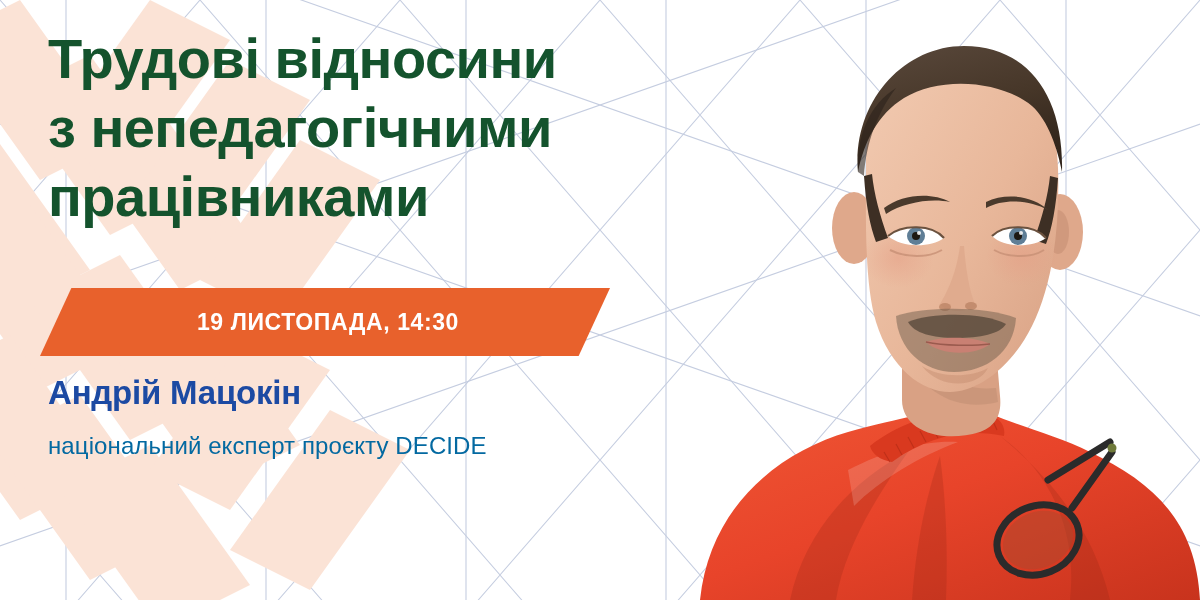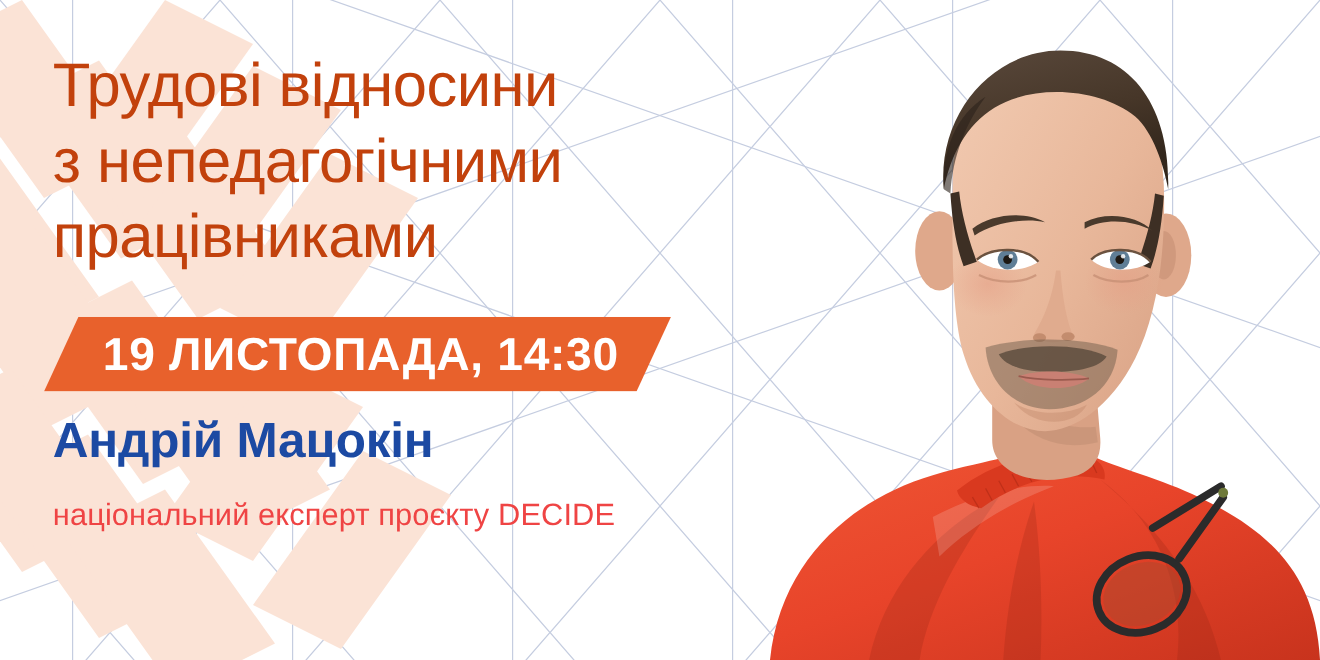--- a/index.html
+++ b/index.html
@@ -28,26 +28,26 @@
     position: absolute;
     left: 0; top: 0;
     width: 760px;
     height: 600px;
     z-index: 5;
   }
 
   .title {
     position: absolute;
     left: 48px;
-    top: 42px;
+    top: 24px;
     width: 700px;
-    color: #c2410c;
+    color: #14532d;
     font-size: 56px;
     line-height: 69px;
-    font-weight: normal;
+    font-weight: bold;
     letter-spacing: -0.5px;
     white-space: pre-line;
   }
 
   
   .ribbon-wrap {
     position: absolute;
     left: 40px;
     top: 288px;
     width: 570px;
@@ -61,46 +61,45 @@
   }
   .ribbon-text {
     position: absolute;
     left: 0; top: 0;
     width: 100%;
     height: 100%;
     display: flex;
     align-items: center;
     justify-content: center;
     color: #ffffff;
-    font-size: 42px;
+    font-size: 23px;
     font-weight: bold;
     letter-spacing: 0.6px;
     padding-left: 6px;
     box-sizing: border-box;
   }
 
   
   .speaker-name {
     position: absolute;
     left: 48px;
     top: 374px;
     color: #1c4aa3;
-    font-size: 45px;
+    font-size: 33px;
     font-weight: bold;
     letter-spacing: -0.2px;
   }
   .speaker-role {
     position: absolute;
     left: 48px;
     top: 432px;
-    color: #ef4444;
-    font-size: 28px;
+    color: #0369a1;
+    font-size: 24px;
     font-weight: normal;
     letter-spacing: 0.1px;
-    margin-top: 20px;
   }
 
   
   .site-url {
     position: absolute;
     left: 48px;
     top: 526px;
     color: #e8612c;
     font-size: 26px;
     font-weight: bold;

